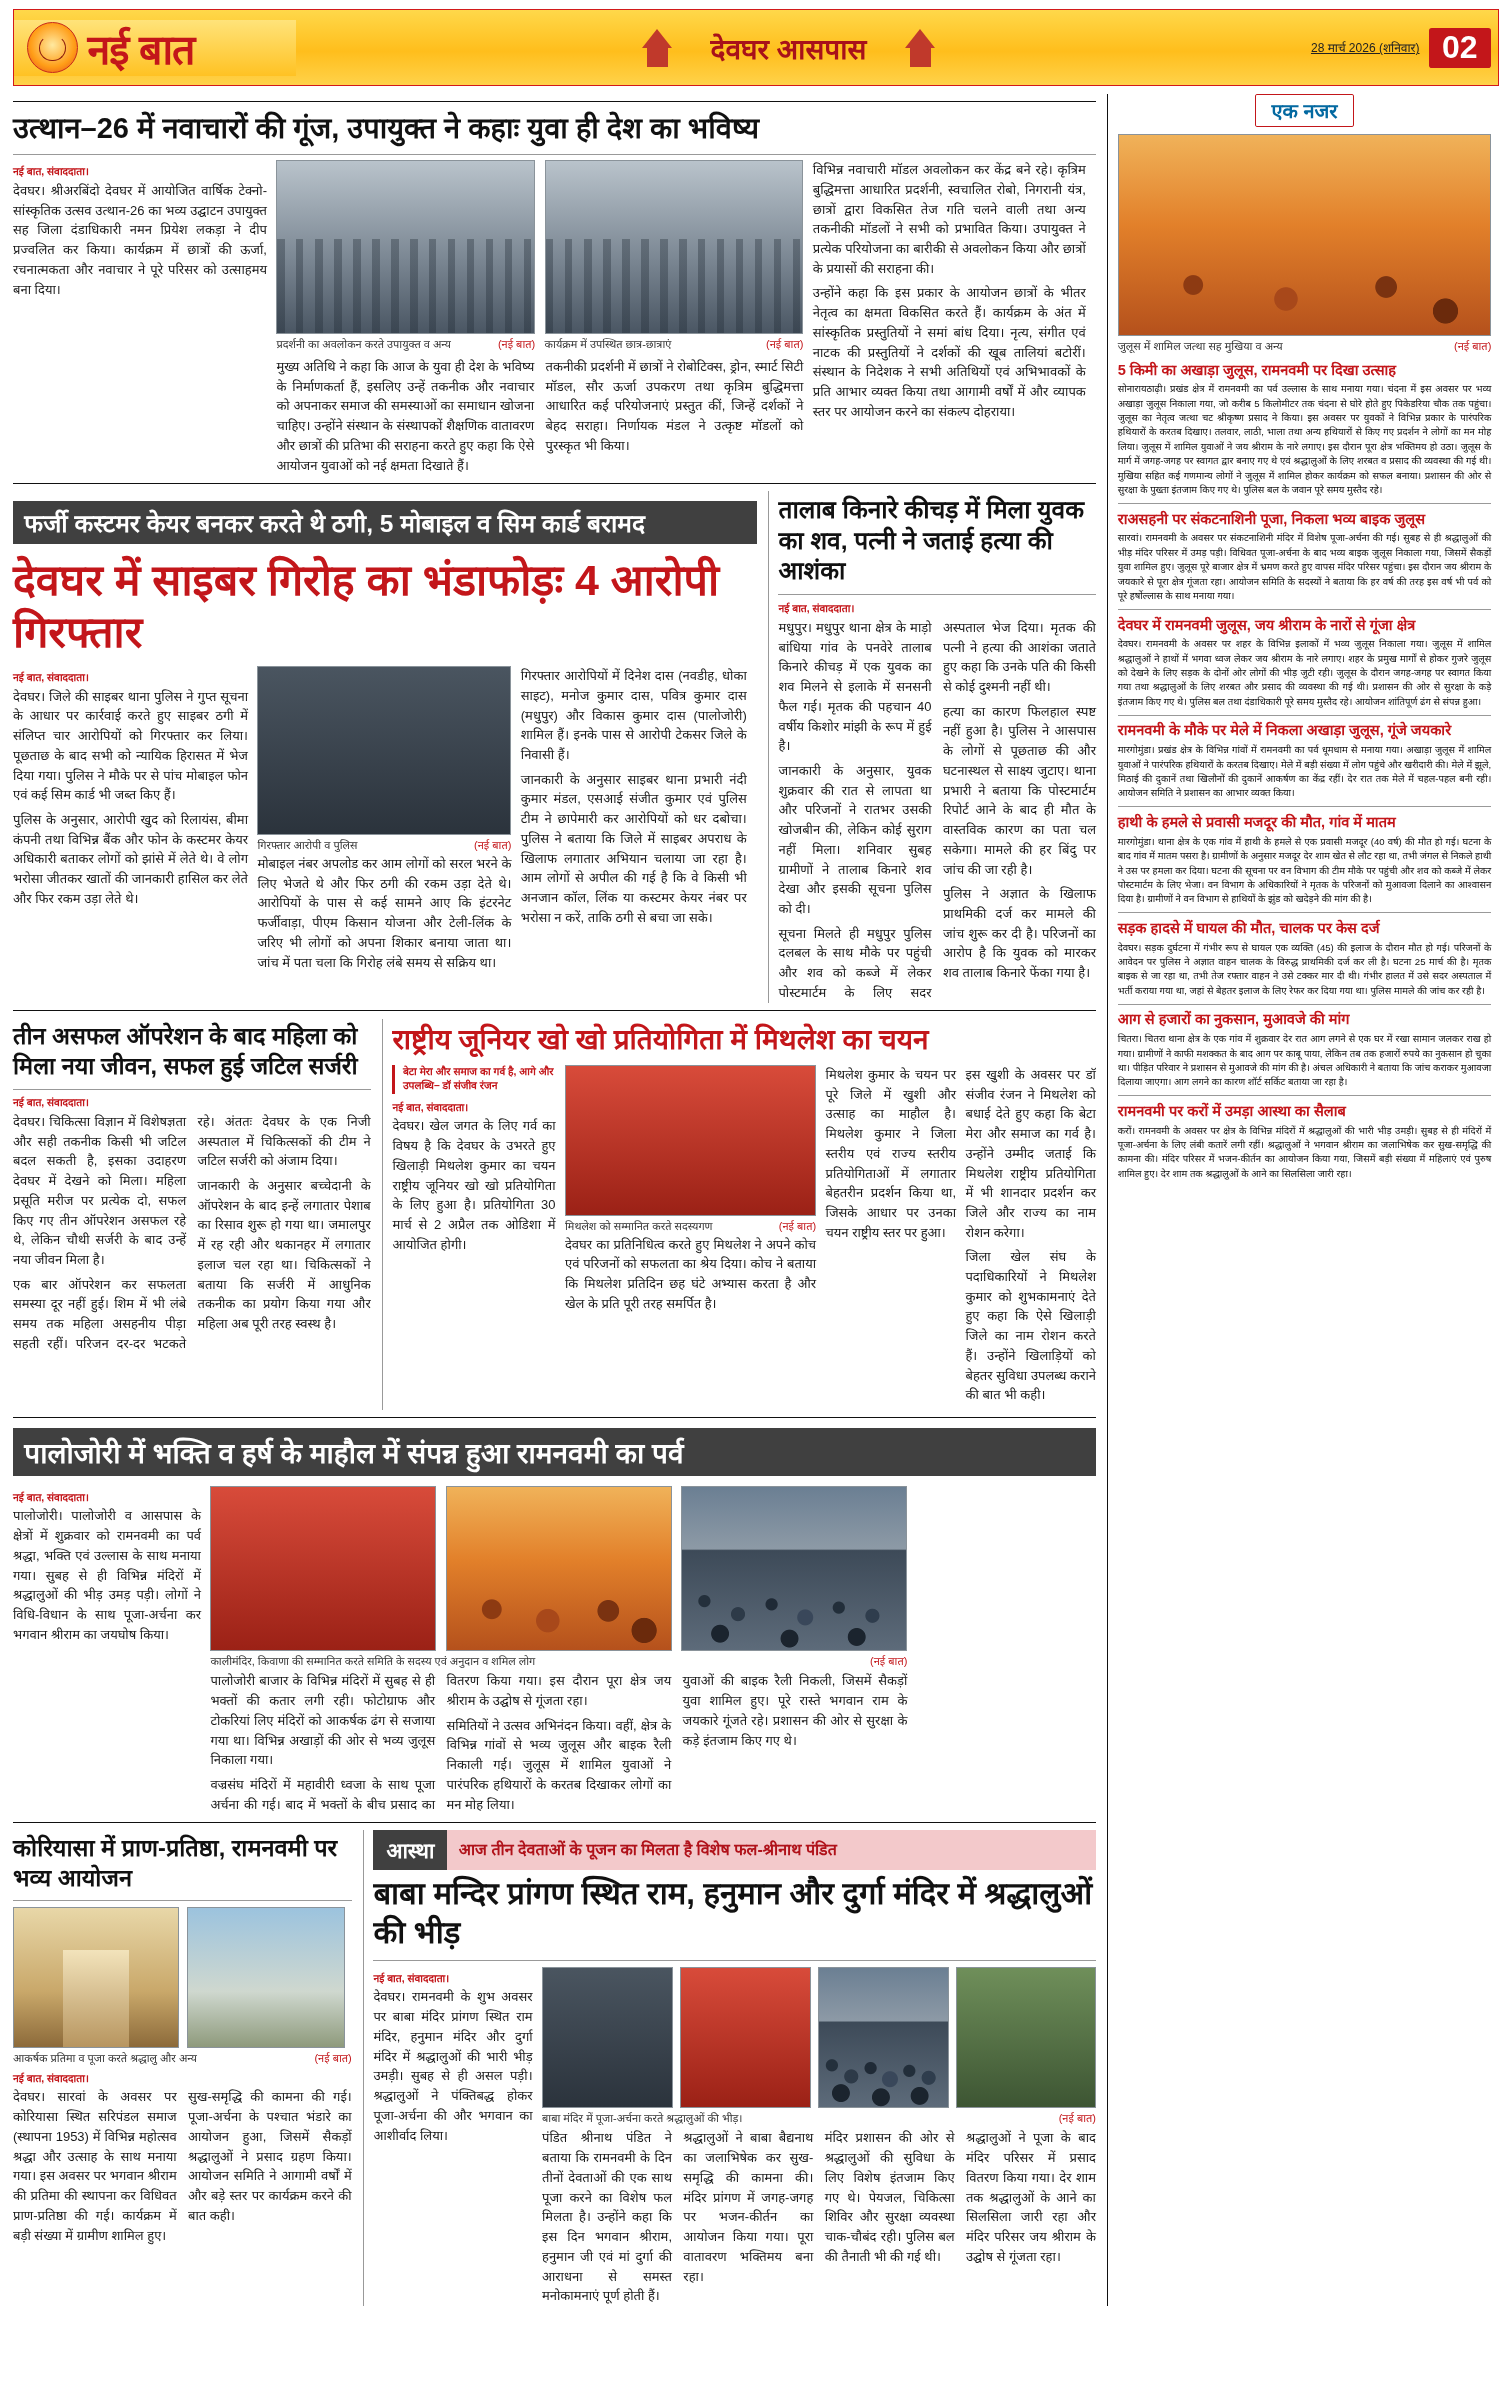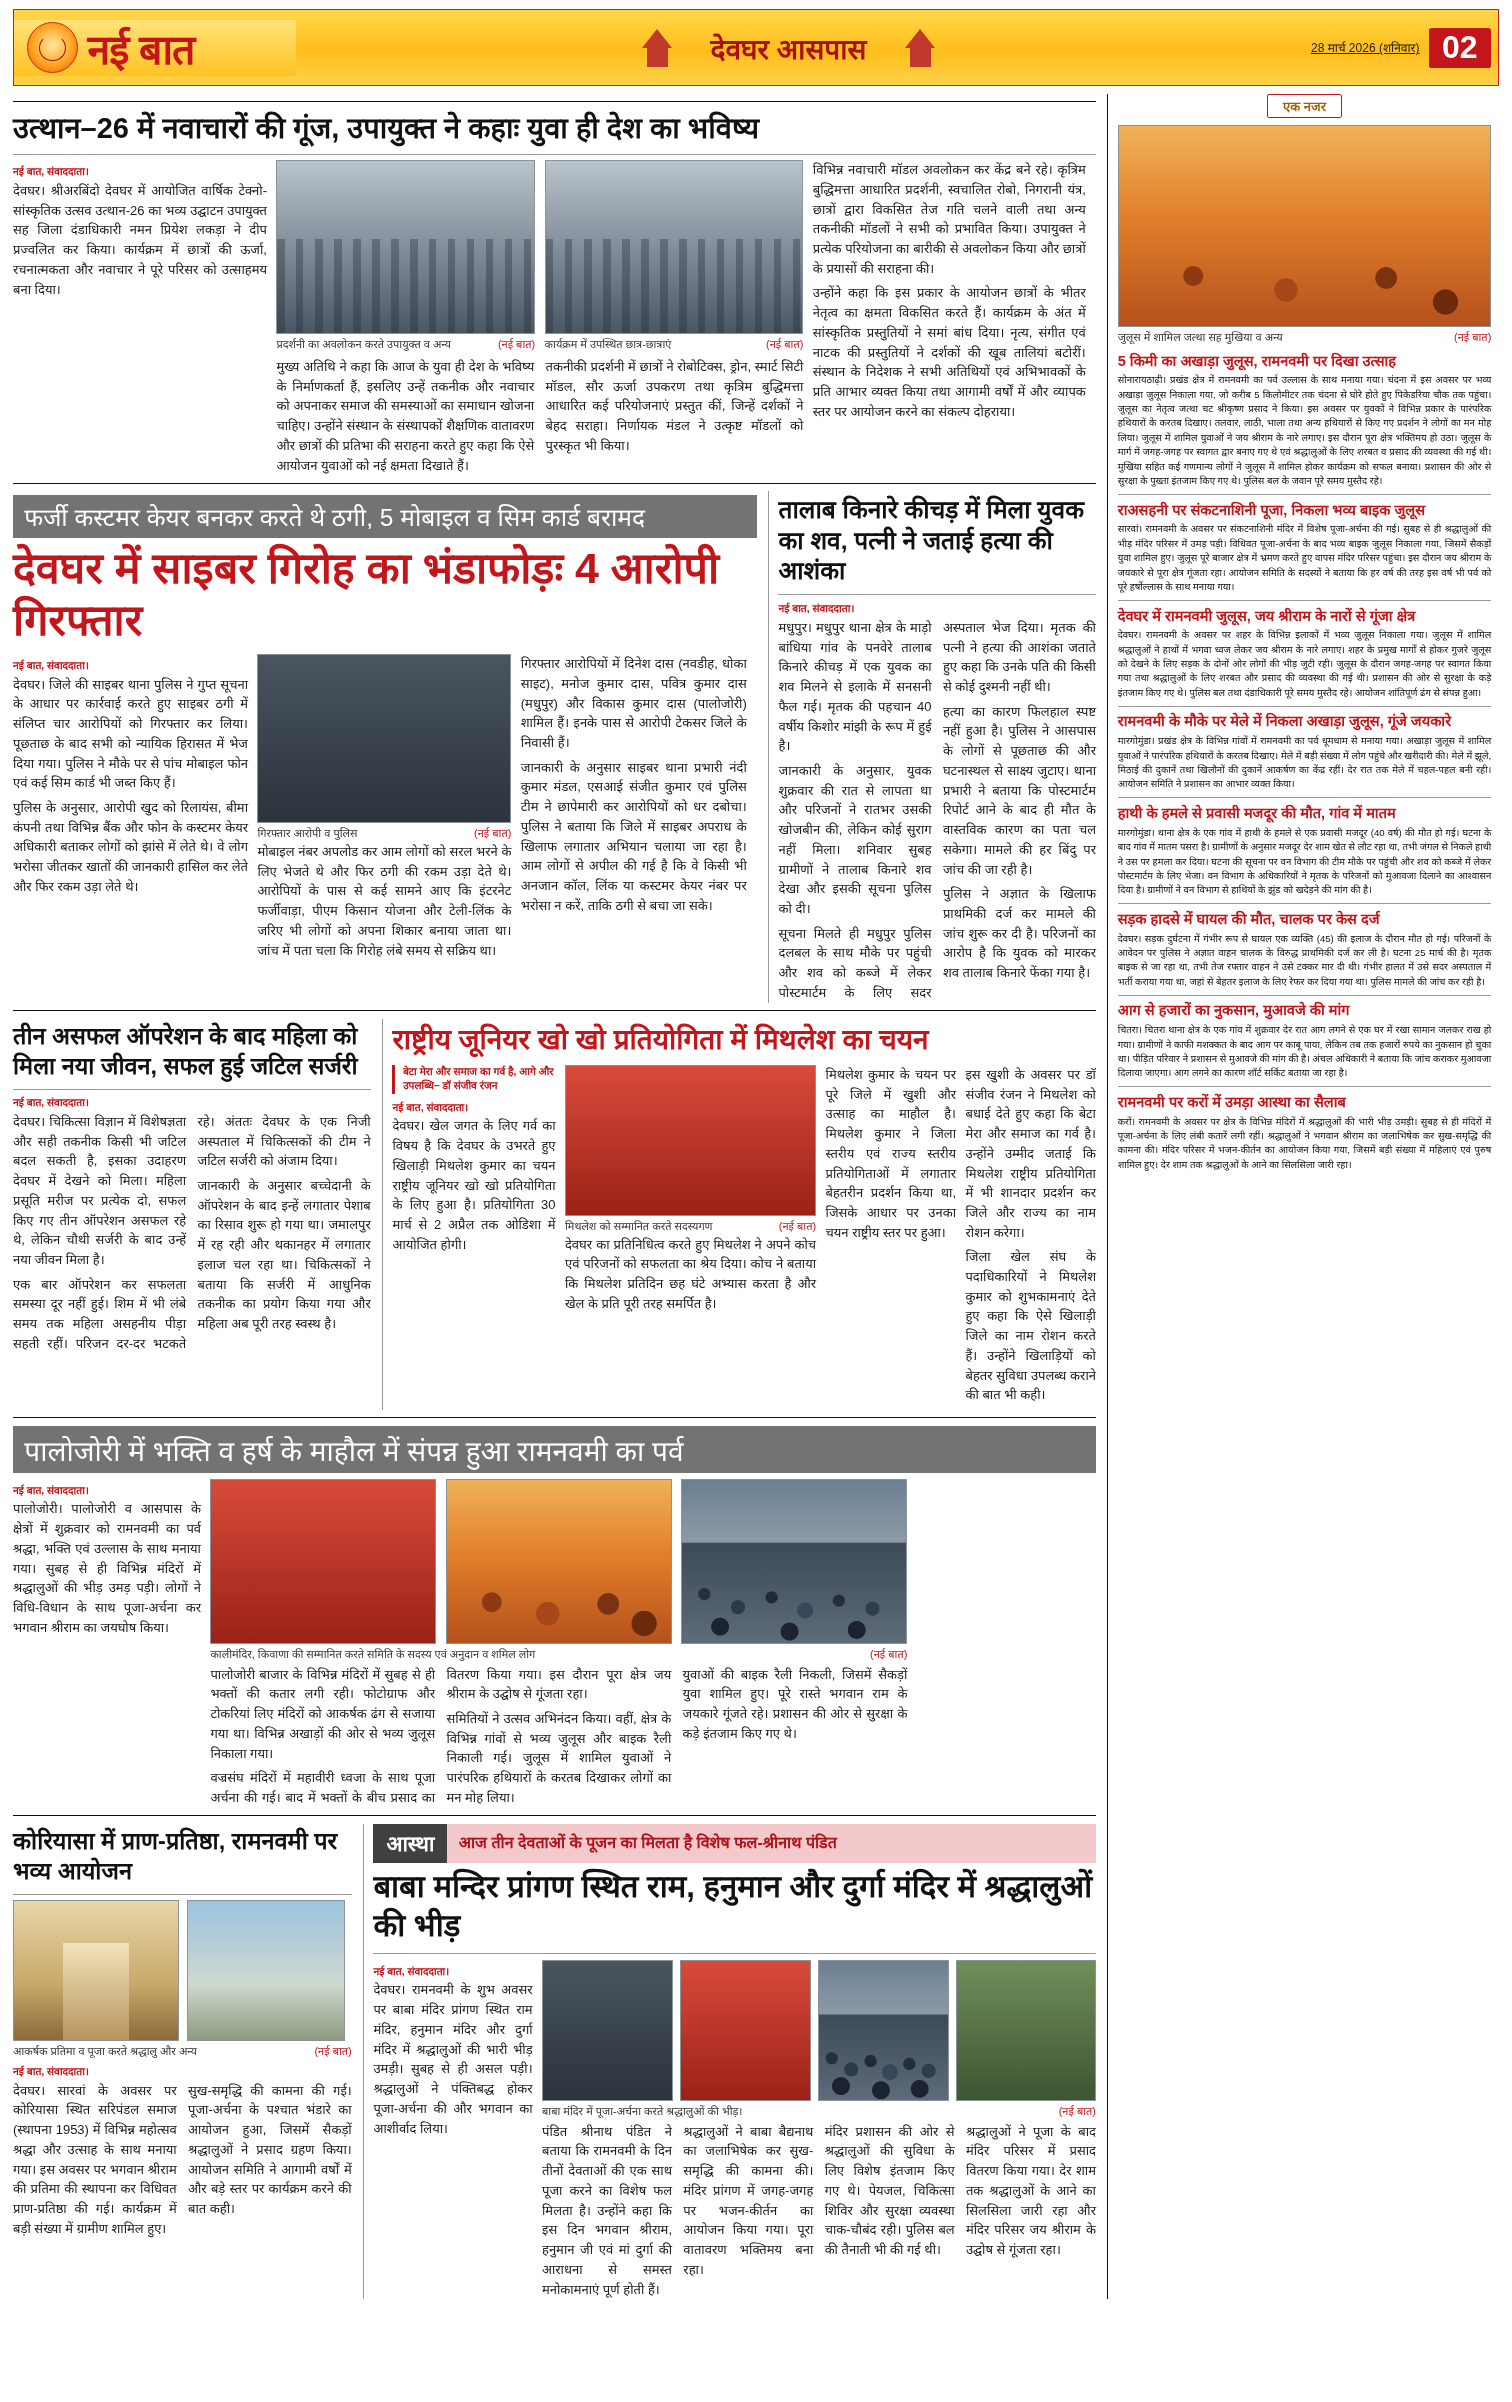--- a/index.html
+++ b/index.html
@@ -69,22 +69,22 @@
   hr.rule { border:none; border-top:1.9px solid #111; margin:7.5px 0; }
   hr.thin { border:none; border-top:0.9px solid #999; margin:5.6px 0; }
 
   .headline {
     font-size:29px; font-weight:bold; color:#111; line-height:1.25;
     margin:3.8px 0 7.5px 0;
   }
   .headline.red { color:#c3161a; }
   .headline.big { font-size:43px; color:#c3161a; line-height:1.22; }
   .kicker {
-    background:#737373; color:#fff; font-size:24.5px; font-weight:normal;
-    padding:4.7px 11.3px; display:block; margin:4px 0;
+    background:#404040; color:#fff; font-size:24.5px; font-weight:bold;
+    padding:4.7px 11.3px; display:block; margin:10px 0;
   }
 
   .byline { font-size:10.4px; font-weight:bold; color:#c3161a; margin:3.8px 0 2.8px; }
   p.txt {
     font-size:13px; line-height:1.52; text-align:justify; margin:0 0 4.7px 0;
     color:#1a1a1a; hyphens:auto;
   }
   .cols2 { column-count:2; column-gap:11.3px; }
   .cols3 { column-count:3; column-gap:11.3px; }
   .cols4 { column-count:4; column-gap:11.3px; }
@@ -131,22 +131,22 @@
     background-image:repeating-linear-gradient(90deg, rgba(30,40,50,.35) 0 7.5px, transparent 7.5px 19px);
     top:45%;
   }
   .ph-red { background:linear-gradient(180deg,#d84b3a 0%, #9b2116 100%); }
   .ph-green { background:linear-gradient(180deg,#6f8f5a 0%, #3d5533 100%); }
   .ph-sky { background:linear-gradient(180deg,#9cc3de 0%, #cfd8cf 60%, #8e9a7c 100%); }
 
   
   .rail-title-wrap { text-align:center; }
   .rail-title {
-    display:inline-block; border:1.9px solid #c3161a; color:#a16207;
-    font-size:13px; font-weight:bold; padding:1.9px 15px; border-radius:1.9px;
+    display:inline-block; border:1.9px solid #c3161a; color:#0369a1;
+    font-size:20px; font-weight:bold; padding:1.9px 15px; border-radius:1.9px;
   }
   .rail-head {
     color:#c3161a; font-size:14.6px; font-weight:bold; line-height:1.3; margin:5.6px 0 2.8px;
   }
   .rail-p { font-size:9.6px; line-height:1.5; text-align:justify; margin:0 0 4.7px; }
 
   
   .quotebox {
     border-left:3.8px solid #c3161a; padding-left:7.5px; font-size:10.4px; line-height:1.4;
     color:#c3161a; font-weight:bold;

